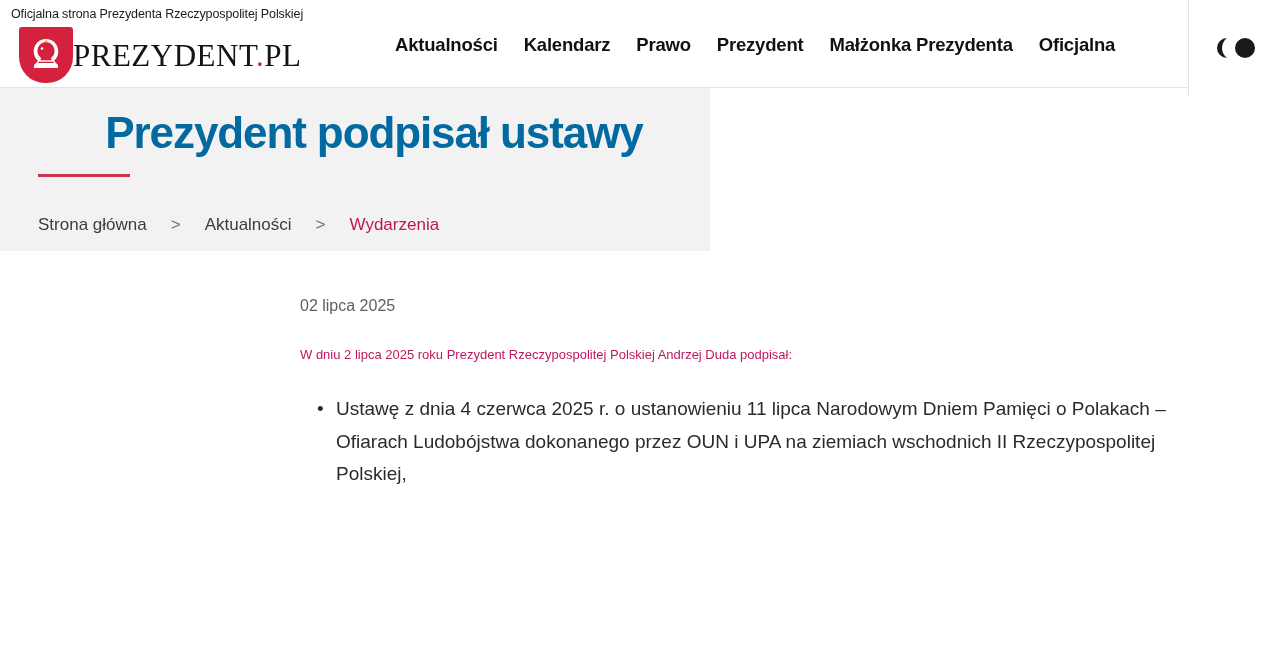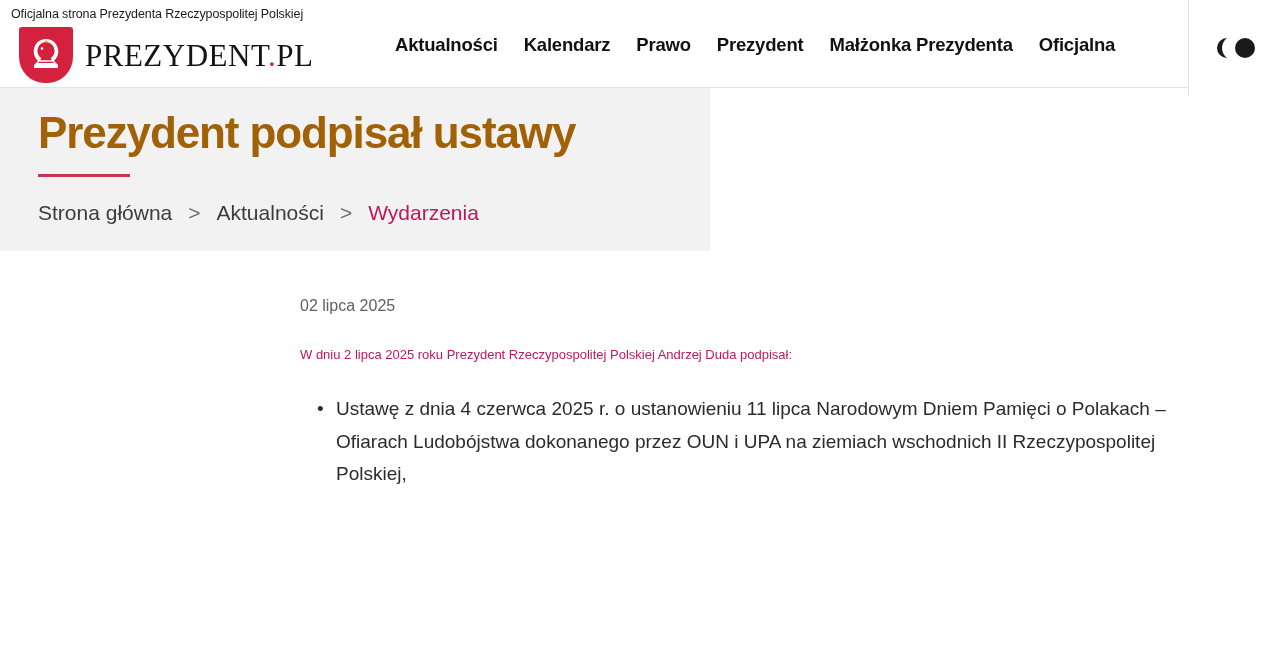--- a/index.html
+++ b/index.html
@@ -33,21 +33,20 @@
     letter-spacing: -0.1px;
     white-space: nowrap;
   }
 
   .brand {
     position: absolute;
     top: 27px;
     left: 11px;
     display: flex;
     align-items: center;
-    gap: 12px;
     padding-left: 8px;
   }
 
   .eagle-shield {
     width: 54px;
     height: 56px;
     background: #d4213d;
     border-radius: 3px 3px 26px 26px;
     position: relative;
     display: flex;
@@ -104,39 +103,40 @@
     width: 710px;
     height: 163px;
     background: #f2f2f2;
     padding: 22px 0 0 38px;
   }
 
   .page-title {
     font-size: 44px;
     font-weight: bold;
     letter-spacing: -1.1px;
-    color: #a16207;
+    color: #0369a1;
     line-height: 1.05;
     white-space: nowrap;
+    text-align: center;
   }
 
   .title-rule {
     width: 92px;
     height: 3px;
     background: #c9354c;
     margin-top: 18px;
   }
 
   .breadcrumb {
-    margin-top: 24px;
-    font-size: 21px;
+    margin-top: 38px;
+    font-size: 17px;
     color: #3c3c3c;
     display: flex;
     align-items: center;
-    gap: 16px;
+    gap: 24px;
     white-space: nowrap;
   }
   .crumb { cursor: pointer; }
   .crumb.current { color: #be185d; cursor: default; }
   .crumb-sep { color: #6d6d6d; }
 
   
   .article {
     position: absolute;
     left: 300px;

